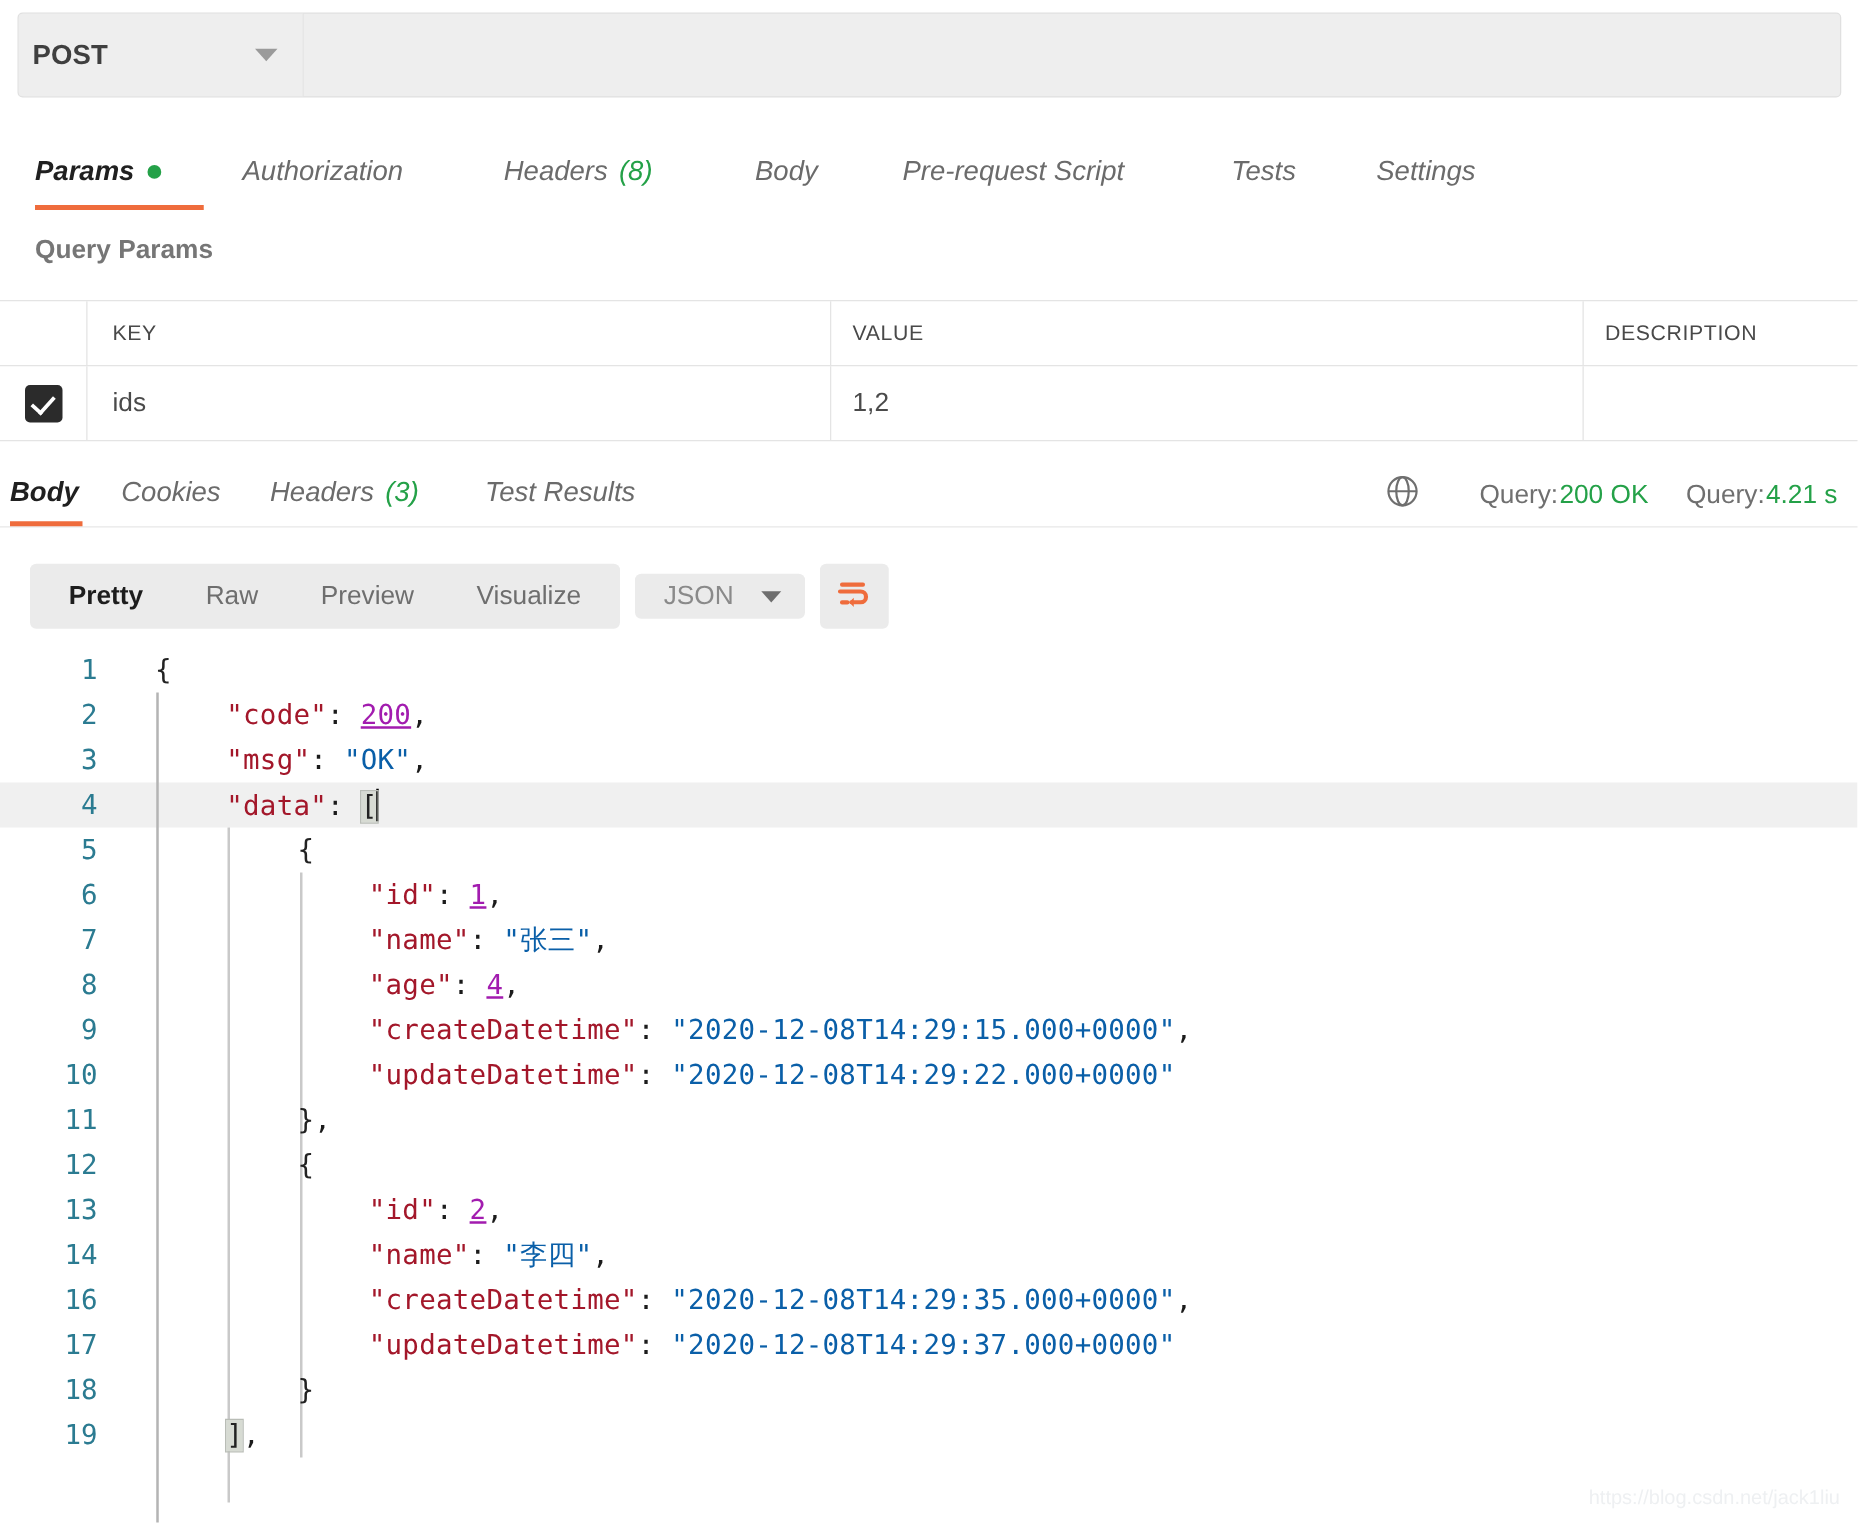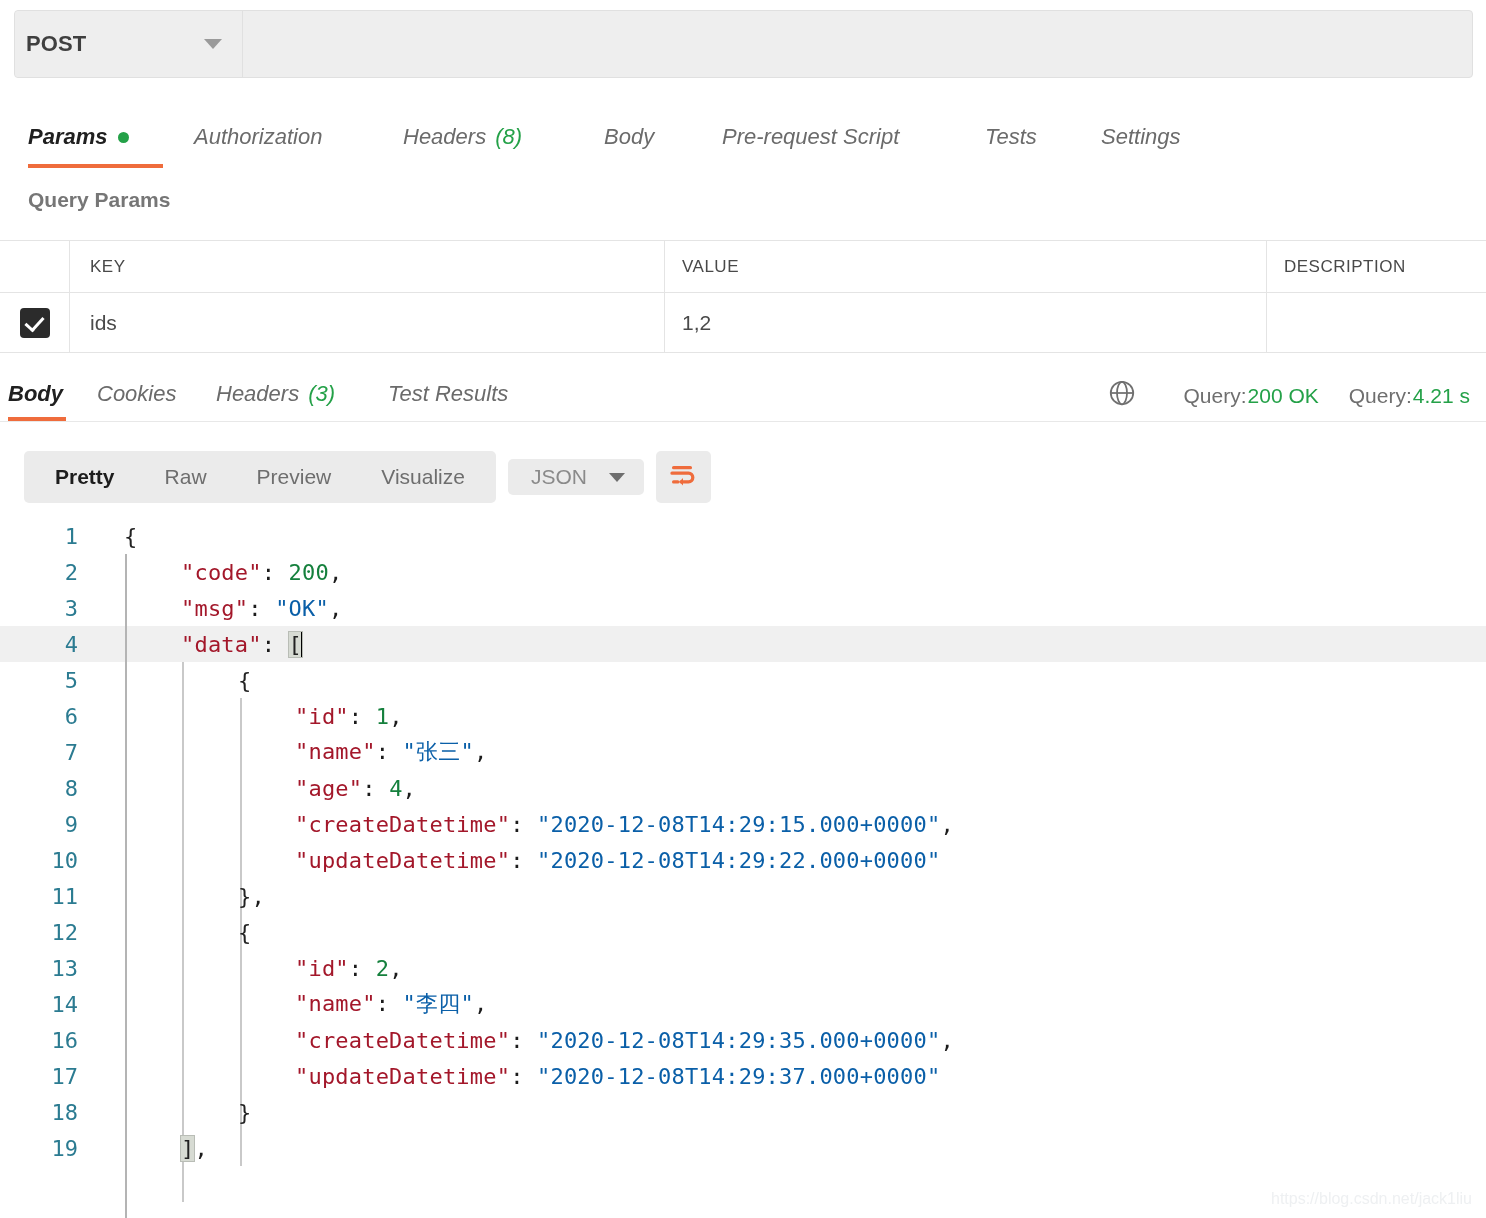--- a/index.html
+++ b/index.html
@@ -248,21 +248,21 @@
   }
   .codetext {
     font-family: "DejaVu Sans Mono", monospace;
     font-size: 22px;
     color: #222;
     letter-spacing: .2px;
     position: relative;
     z-index: 2;
   }
   .tk-key  { color: #a3172a; }
-  .tk-num  { color: #15803d; }
+  .tk-num  { color: #a21caf; text-decoration: underline; }
   .tk-str  { color: #0a5fa8; }
   .tk-pun  { color: #1b1b1b; }
   .tk-brk-hl {
     background: #d7dbd3;
     outline: 1px solid #b9bdb6;
   }
   .cursor {
     display: inline-block;
     width: 2px;
     height: 26px;

